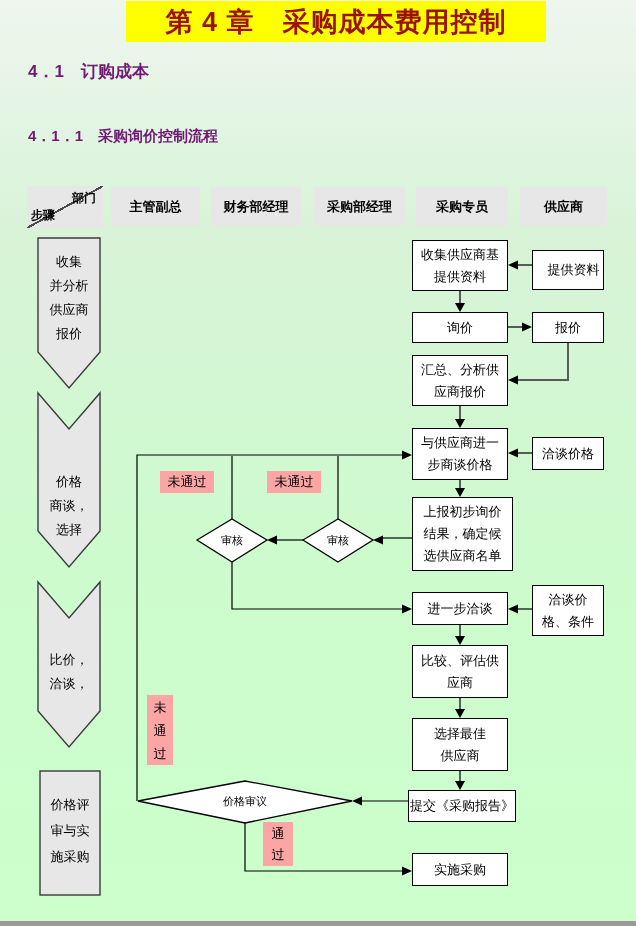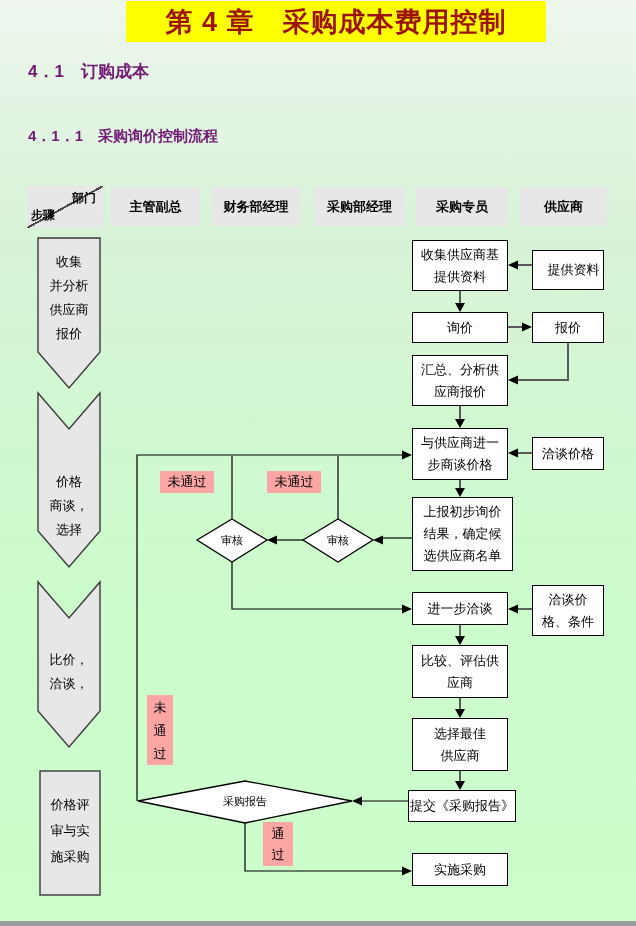--- a/index.html
+++ b/index.html
@@ -167,21 +167,21 @@
 <div class="abs fbox" style="left:412px;top:853px;width:96px;height:33px;">实施采购</div>
 
 <div class="abs fbox" style="left:532px;top:250px;width:72px;height:40px;padding-left:11px;">提供资料</div>
 <div class="abs fbox" style="left:532px;top:312px;width:72px;height:31px;">报价</div>
 <div class="abs fbox" style="left:532px;top:437px;width:72px;height:33px;">洽谈价格</div>
 <div class="abs fbox pre" style="left:532px;top:585px;width:72px;height:51px;">洽谈价
 格、条件</div>
 
 <div class="abs dtext" style="left:197px;top:528px;width:70px;height:24px;">审核</div>
 <div class="abs dtext" style="left:303px;top:528px;width:70px;height:24px;">审核</div>
-<div class="abs dtext" style="left:138px;top:789px;width:214px;height:24px;">采购报告</div>
+<div class="abs dtext" style="left:138px;top:789px;width:214px;height:24px;">价格审议</div>
 
 <div class="abs chip" style="left:160px;top:471px;width:54px;height:22px;">未通过</div>
 <div class="abs chip" style="left:267px;top:471px;width:54px;height:22px;">未通过</div>
 <div class="abs chip pre" style="left:147px;top:695px;width:26px;height:70px;line-height:23px;">未
 通
 过</div>
 <div class="abs chip pre" style="left:263px;top:822px;width:30px;height:44px;line-height:21px;">通
 过</div>
 
 <div class="abs bottom-bar"></div>

